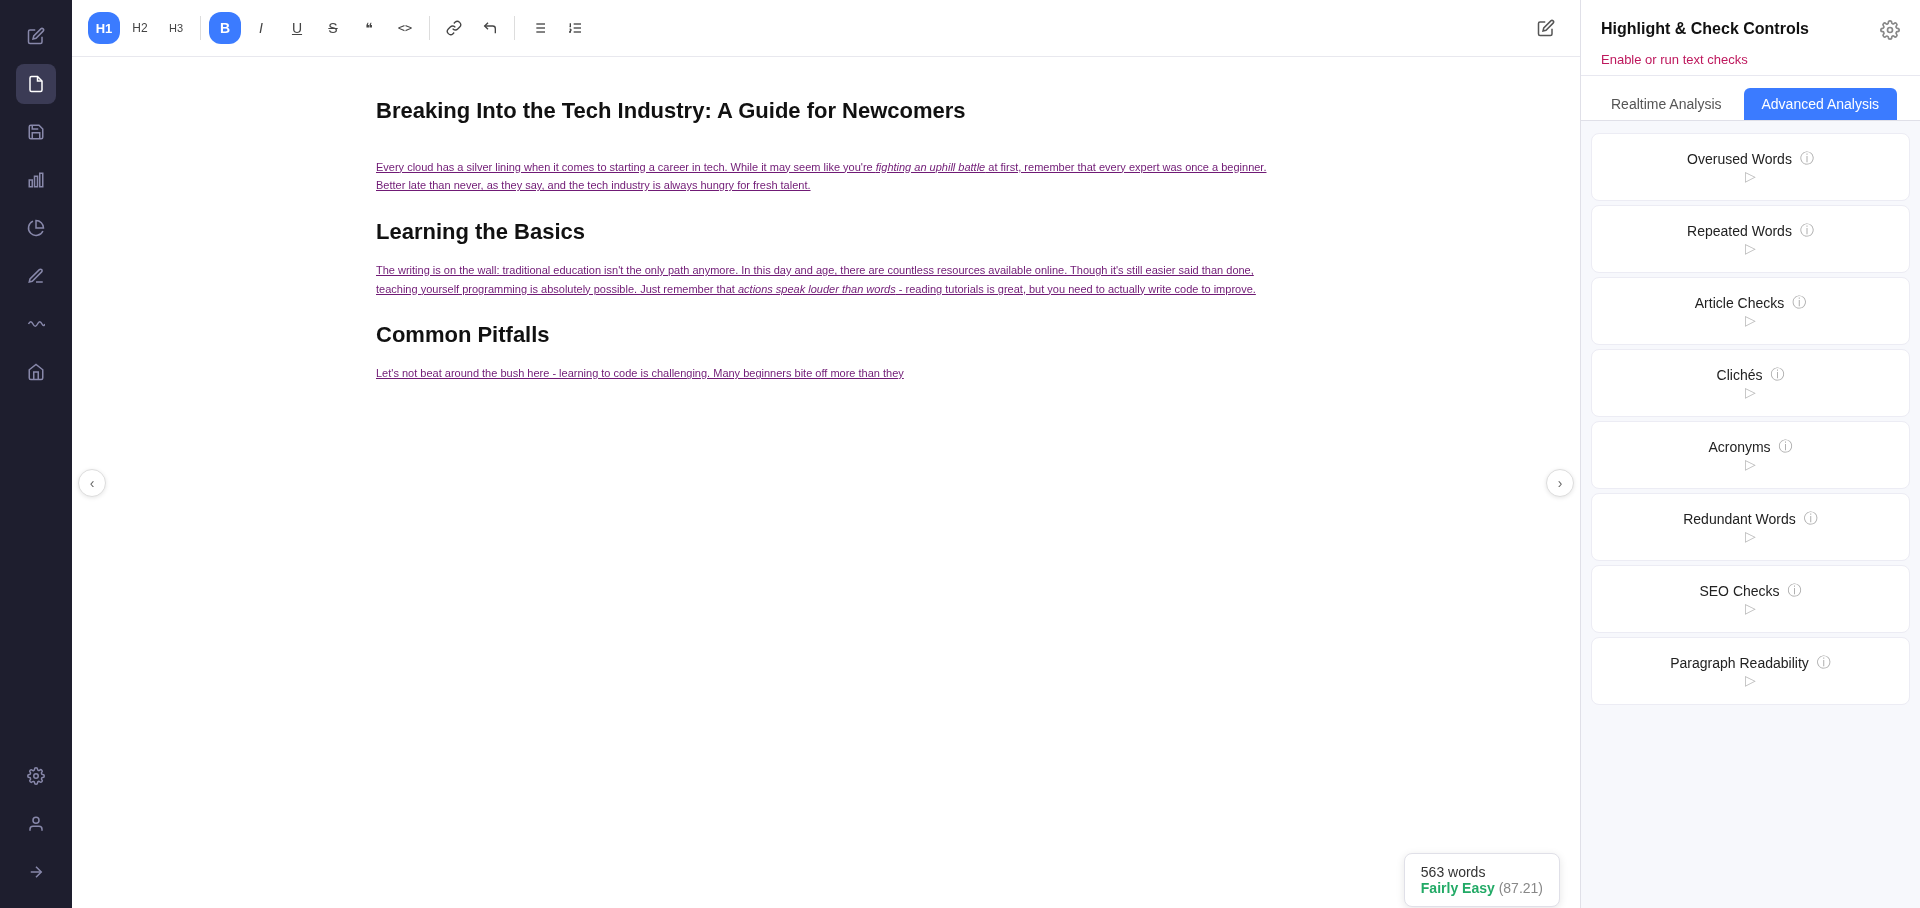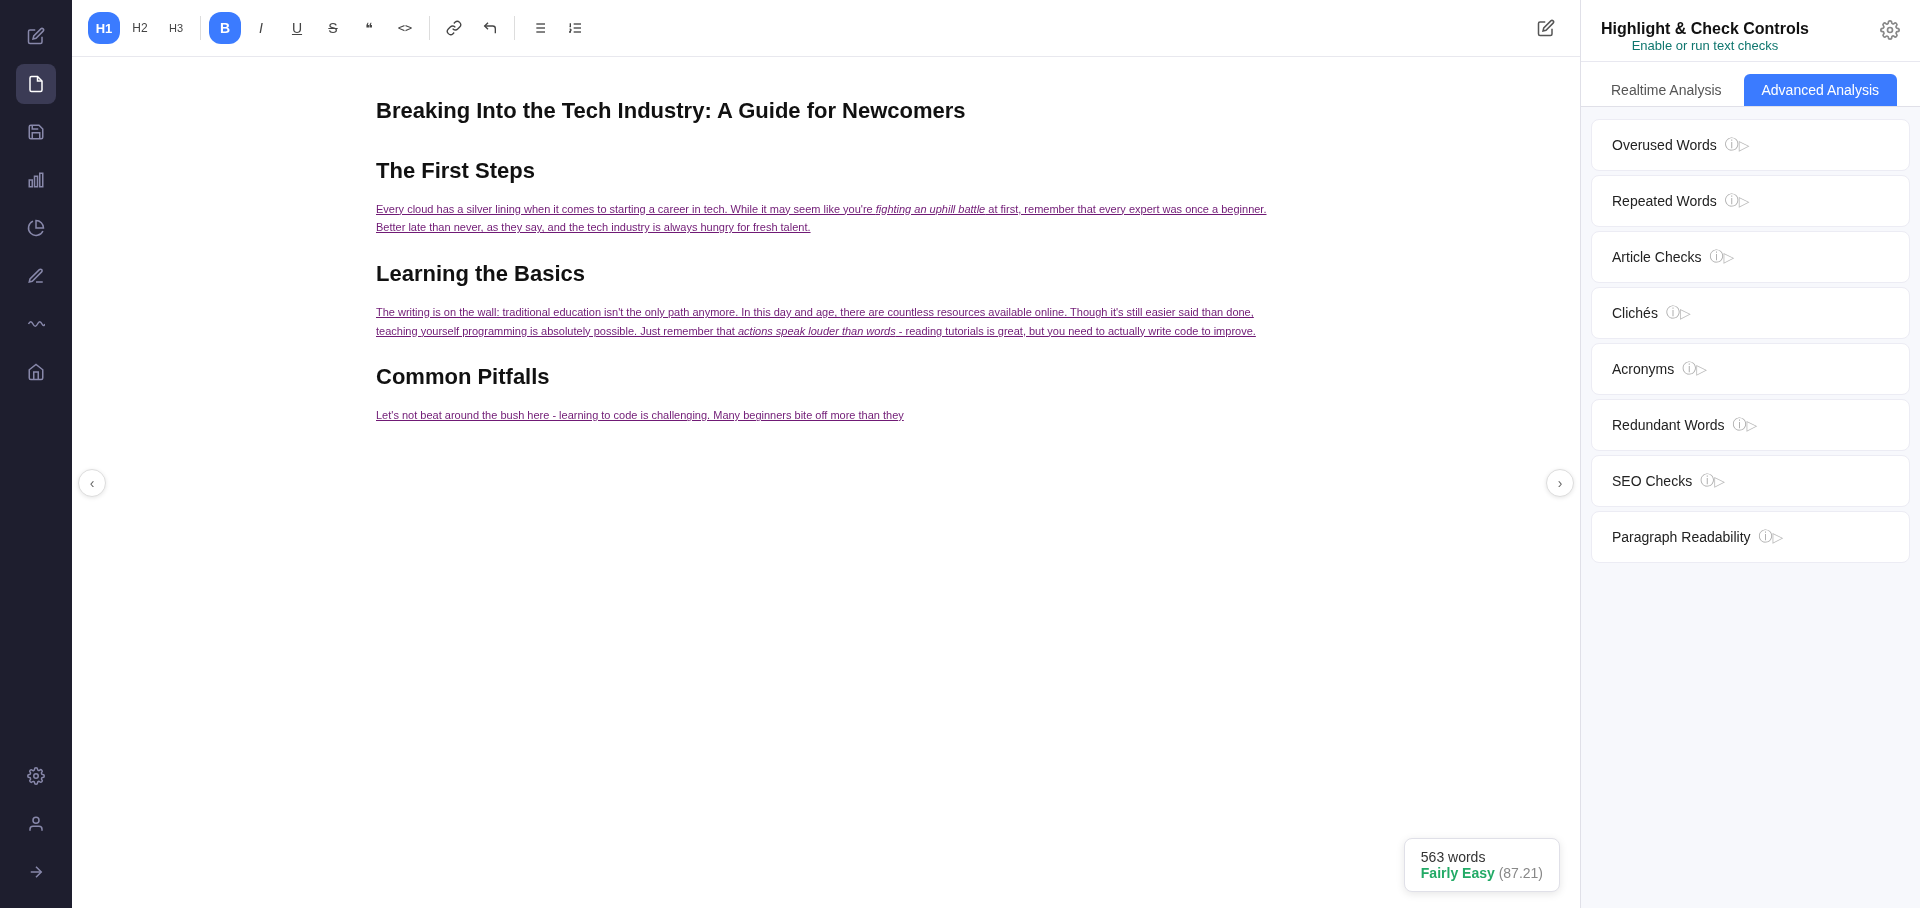--- a/index.html
+++ b/index.html
@@ -147,21 +147,21 @@
       font-size: 14px;
       z-index: 10;
       box-shadow: 0 1px 4px rgba(0,0,0,0.1);
     }
     .nav-arrow.left { left: 6px; }
     .nav-arrow.right { right: 6px; }
 
     
     .word-count-badge {
       position: absolute;
-      bottom: 16px;
+      bottom: 1px;
       right: 20px;
       background: #fff;
       border: 1px solid #e0e0e8;
       border-radius: 8px;
       padding: 10px 16px;
       box-shadow: 0 2px 8px rgba(0,0,0,0.1);
       font-size: 14px;
     }
     .word-count-num { color: #333; font-weight: 500; }
     .word-count-reading { color: #22aa66; font-weight: 600; }
@@ -185,23 +185,22 @@
       background: #fff;
     }
     .panel-header-text {}
     .panel-title {
       font-size: 16px;
       font-weight: 700;
       color: #111;
     }
     .panel-subtitle {
       font-size: 13px;
-      color: #0f766e;
-      margin-top: 0;
-      text-align: center;
+      color: #be185d;
+      margin-top: 14px;
     }
     .panel-gear {
       font-size: 18px;
       color: #888;
       cursor: pointer;
     }
 
     
     .panel-tabs {
       display: flex;
@@ -227,27 +226,28 @@
 
     
     .checks-list {
       flex: 1;
       overflow-y: auto;
       padding: 8px 0;
     }
     .check-item {
       display: flex;
       align-items: center;
-      justify-content: flex-start;
+      justify-content: flex-end;
       padding: 16px 20px;
       background: #fff;
       margin: 4px 10px;
       border-radius: 8px;
       border: 1px solid #ececf4;
       cursor: pointer;
+      flex-direction: column;
     }
     .check-item-left {
       display: flex;
       align-items: center;
       gap: 8px;
     }
     .check-item-label {
       font-size: 14px;
       font-weight: 500;
       color: #222;
@@ -395,21 +395,20 @@
 
   <div class="editor-wrapper" style="position:relative;">
 
     <div class="nav-arrow left">‹</div>
 
     <div class="nav-arrow right">›</div>
 
     <div class="editor-content">
       <h1 class="editor-title">Breaking Into the Tech Industry: A Guide for Newcomers</h1>
 
-      <h2 class="editor-h2">The First Steps</h2>
       <p class="editor-p">
         <span>Every cloud has a silver lining when it comes to starting a career in tech. While it may seem like you're </span><span class="editor-italic">fighting an uphill battle</span><span> at first, remember that every expert was once a beginner. Better late than never, as they say, and the tech industry is always hungry for fresh talent.</span>
       </p>
 
       <h2 class="editor-h2">Learning the Basics</h2>
       <p class="editor-p">
         <span>The writing is on the wall: traditional education isn't the only path anymore. In this day and age, there are countless resources available online. Though it's still easier said than done, teaching yourself programming is absolutely possible. Just remember that </span><span class="editor-italic">actions speak louder than words</span><span> - reading tutorials is great, but you need to actually write code to improve.</span>
       </p>
 
       <h2 class="editor-h2">Common Pitfalls</h2>

